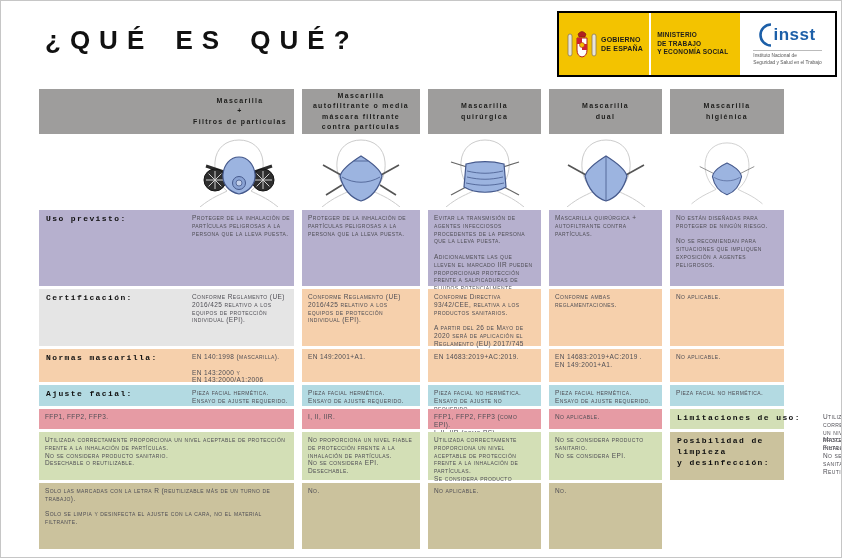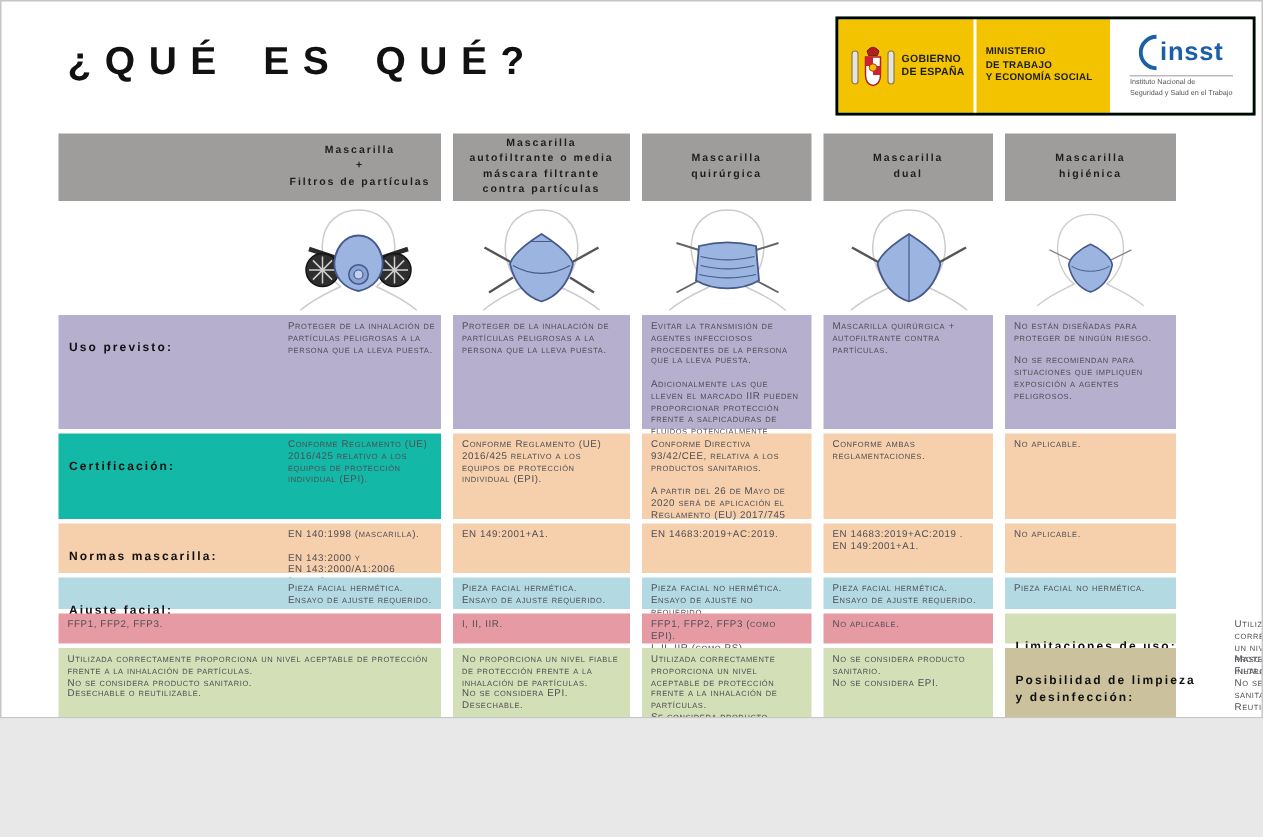--- a/index.html
+++ b/index.html
@@ -1,19 +1,19 @@
 <!DOCTYPE html>
 <html><head>
 <meta charset="utf-8">
 <style>
   * { margin:0; padding:0; box-sizing:border-box; }
   html,body { background:#e8e8e8; }
   body { font-family:"Liberation Sans", sans-serif; }
   .sheet {
-    position:relative; width:842px; height:479px; margin:0 auto;
+    position:relative; width:842px; height:558px; margin:0 auto;
     background:#ffffff; border:1px solid #c6c6c6; overflow:hidden;
   }
   
   .title {
     position:absolute; left:44px; top:24px;
     font-size:26px; font-weight:bold; color:#111;
     letter-spacing:9px; word-spacing:6px;
   }
   .logo-strip {
     position:absolute; left:556px; top:10px; width:280px; height:66px;
@@ -42,23 +42,23 @@
     display:flex; align-items:center; justify-content:center; text-align:center;
   }
   .hdrtext { white-space:pre-line; line-height:1.5; }
   .hdr-merged { justify-content:flex-start; }
   .hdr-merged .hdrtext { margin-left:147px; width:108px; }
   .maskcell { display:flex; align-items:flex-end; justify-content:center; background:transparent; }
   .maskcell-merged { justify-content:flex-end; padding-right:0; }
   .maskcell-merged svg { margin-right:0; }
   .cell { position:relative; padding:4px 6px; }
   .rowlabel {
-    position:absolute; left:7px; top:17px; width:140px;
+    position:absolute; left:7px; top:4px; width:140px;
     font-size:8px; font-weight:bold; color:#101010;
-    letter-spacing:1.4px; line-height:1.35; white-space:pre-line;
+    letter-spacing:1.4px; line-height:1.35; white-space:pre-line;font-family:Liberation Mono, monospace;
   }
   .merged .celltext { margin-left:147px; width:100px; }
   .celltext {
     font-size:6.5px; line-height:1.2; letter-spacing:.4px;
     color:#4f4e55; font-variant:small-caps; white-space:pre-line;
   }
   svg { display:block; }
 </style>
 </head>
 <body>
@@ -188,21 +188,21 @@
       </div>
     <div class="cell" style="background-color: rgb(182, 176, 206);">
         <div class="celltext">Mascarilla quirúrgica + autofiltrante contra partículas.</div>
       </div>
     <div class="cell" style="background-color: rgb(182, 176, 206);">
         <div class="celltext">No están diseñadas para proteger de ningún riesgo.
 
 No se recomiendan para situaciones que impliquen exposición a agentes peligrosos.</div>
       </div>
 
-    <div class="cell merged" style="background-color: #14b8a6;">
+    <div class="cell merged" style="background-color: #e5e5e5;">
       <div class="rowlabel">Certificación:</div>
       <div class="celltext">Conforme Reglamento (UE) 2016/425 relativo a los equipos de protección individual (EPI).</div>
     </div>
     <div class="cell" style="background-color: rgb(246, 208, 172);">
         <div class="celltext">Conforme Reglamento (UE) 2016/425 relativo a los equipos de protección individual (EPI).</div>
       </div>
     <div class="cell" style="background-color: rgb(246, 208, 172);">
         <div class="celltext">Conforme Directiva 93/42/CEE, relativa a los productos sanitarios.
 
 A partir del 26 de Mayo de 2020 será de aplicación el Reglamento (EU) 2017/745 sobre los productos sanitarios (PS).</div>

